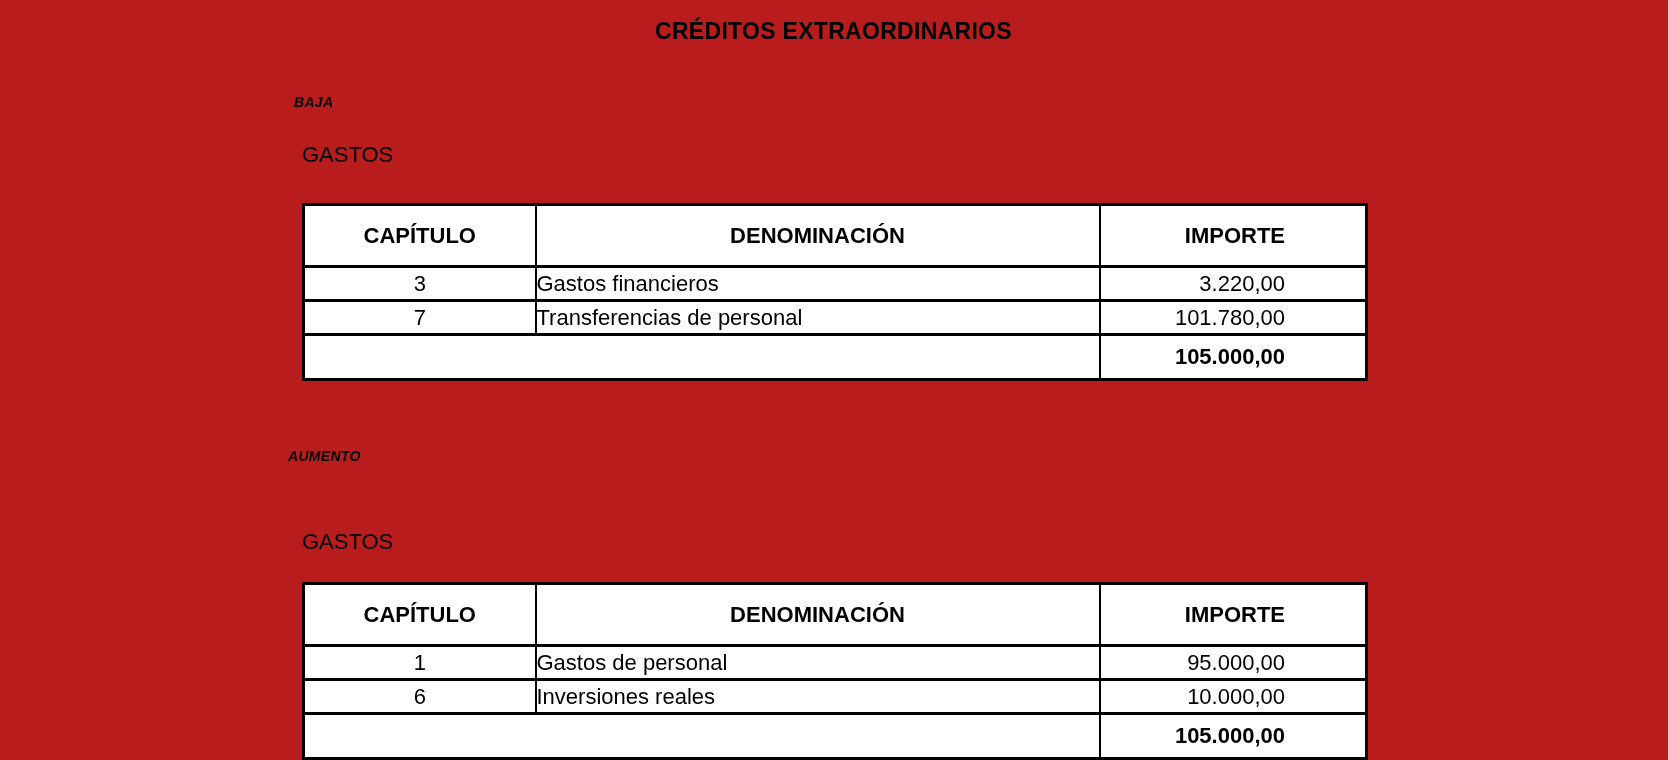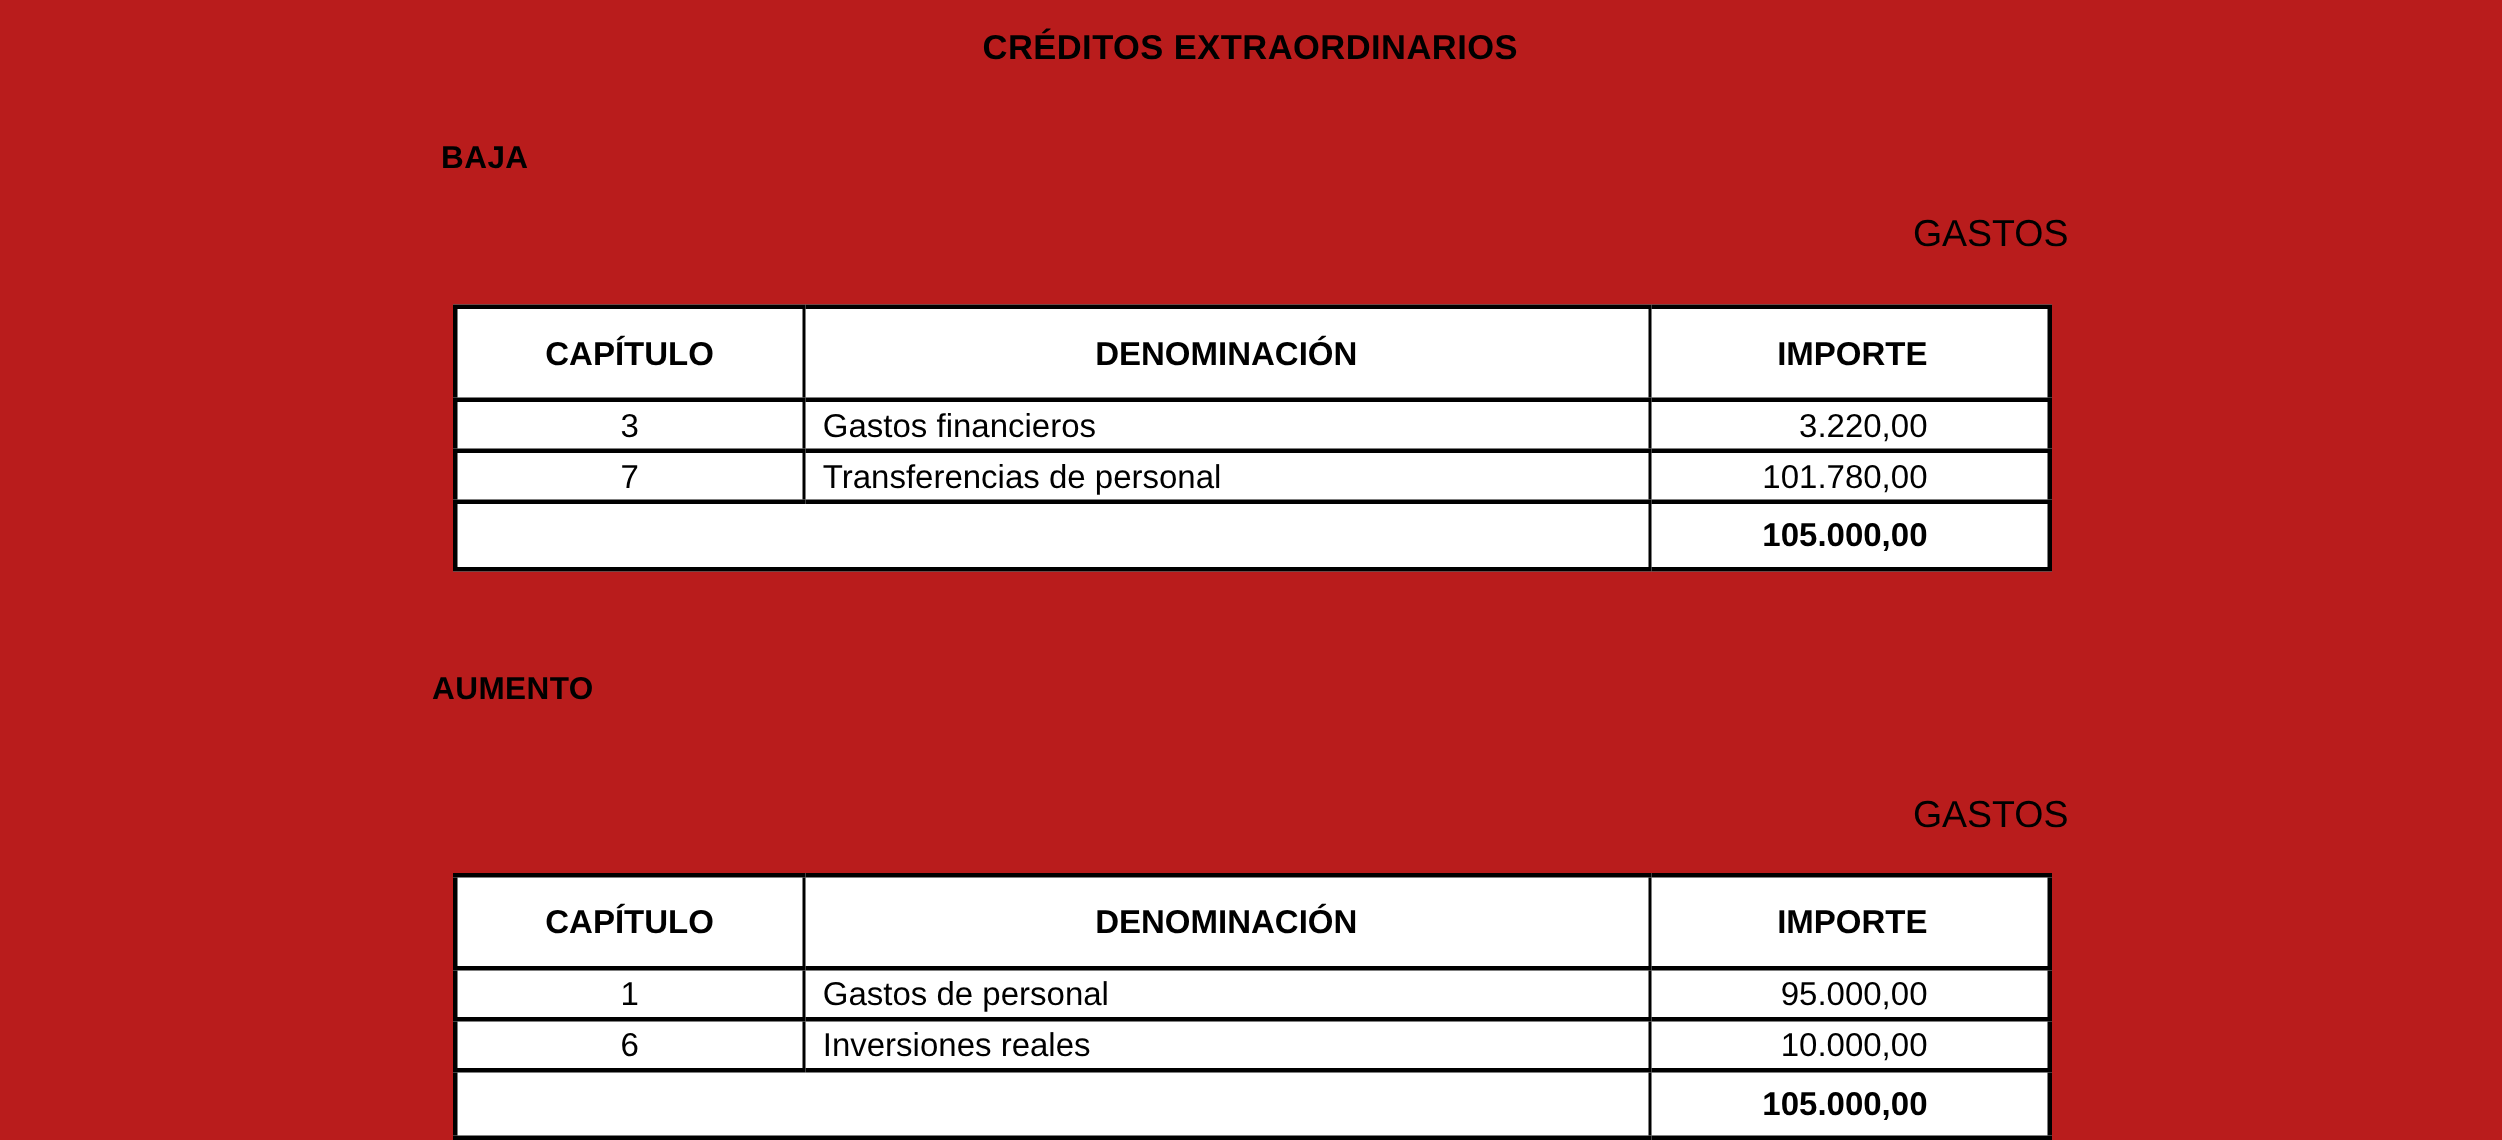--- a/index.html
+++ b/index.html
@@ -17,30 +17,31 @@
   }
   .doc-title {
     position: absolute;
     left: 302px; top: 18px; width: 1063px;
     text-align: center;
     font-size: 23px; font-weight: bold;
     letter-spacing: 0.3px;
   }
   .section-label {
     position: absolute;
-    font-size: 21px; font-weight: bold;
+    font-size: 14px; font-weight: bold;
     letter-spacing: 0.3px;
+    font-style: italic;
   }
   .section-label.baja    { left: 294px; top: 94px;  }
   .section-label.aumento { left: 288px; top: 448px; }
   .table-subtitle {
     position: absolute;
-    left: 316px; width: 1063px;
-    text-align: right;
-    font-size: 25px; font-weight: normal;
+    left: 302px; width: 1063px;
+    text-align: left;
+    font-size: 22px; font-weight: normal;
   }
   .table-subtitle.first  { top: 142px; }
   .table-subtitle.second { top: 529px; }
   .budget-table {
     position: absolute;
     left: 302px;
     width: 1063px;
     border-collapse: collapse;
     table-layout: fixed;
     font-size: 22px;
@@ -54,21 +55,21 @@
   .budget-table { border-width: 3px; }
   .budget-table th, .budget-table td {
     border-top-width: 3px; border-bottom-width: 3px;
     vertical-align: middle;
     overflow: hidden; white-space: nowrap;
   }
   .budget-table tr.hdr-row   { height: 62px; }
   .budget-table tr.data-row  { height: 34px; }
   .budget-table tr.total-row { height: 45px; }
   .col-cap { width: 232px; text-align: center; }
-  .col-den { width: 564px; text-align: left; padding-left: 12px; }
+  .col-den { width: 564px; text-align: left; }
   .col-imp { width: 267px; text-align: right; padding-right: 80px; }
   th.col-cap, th.col-den { text-align: center; padding-left: 0; font-weight: bold; }
   th.col-imp { font-weight: bold; }
   .total-cell { font-weight: bold; }
 </style>
 </head>
 <body>
 
 <div class="page">
 

